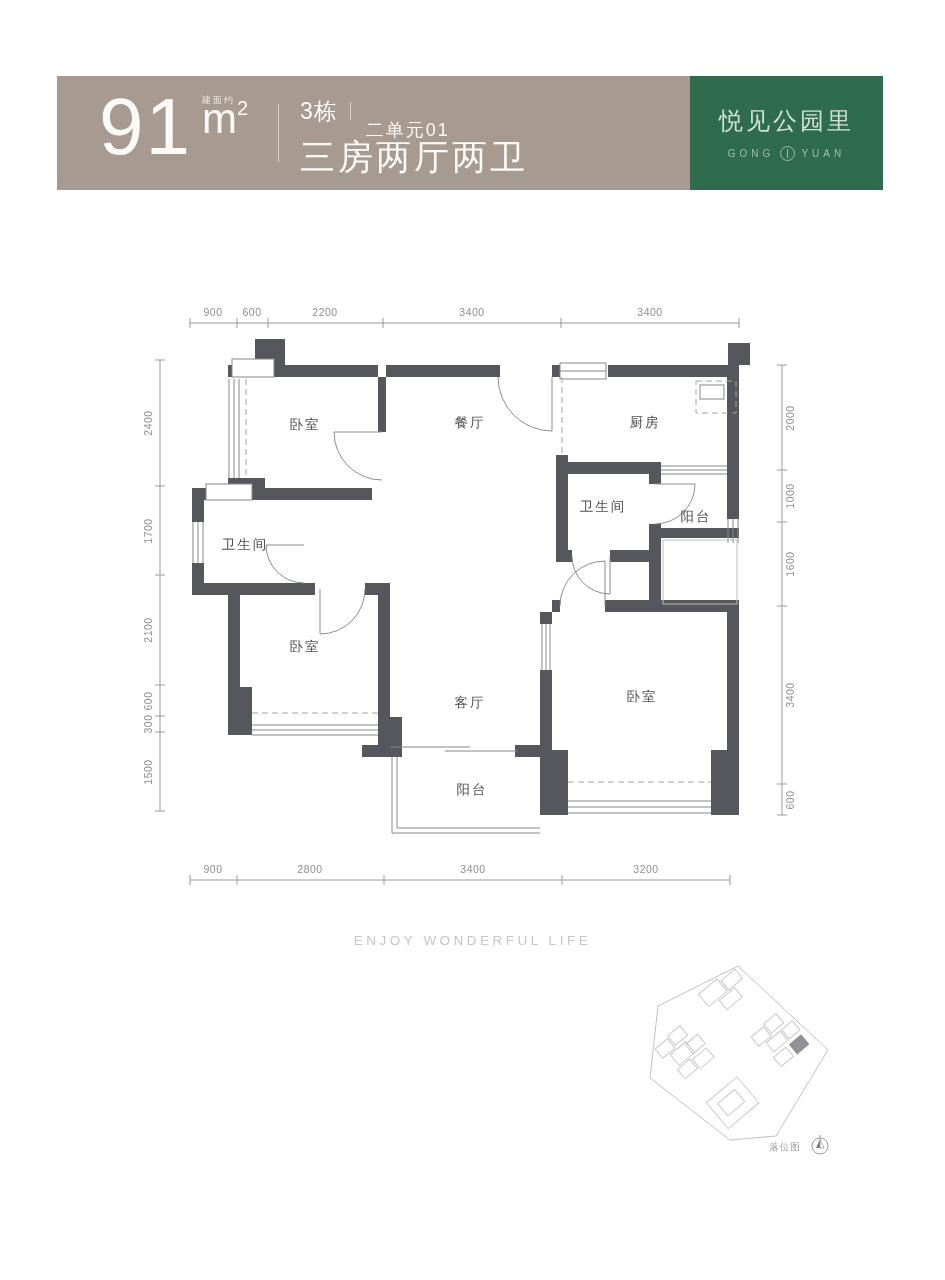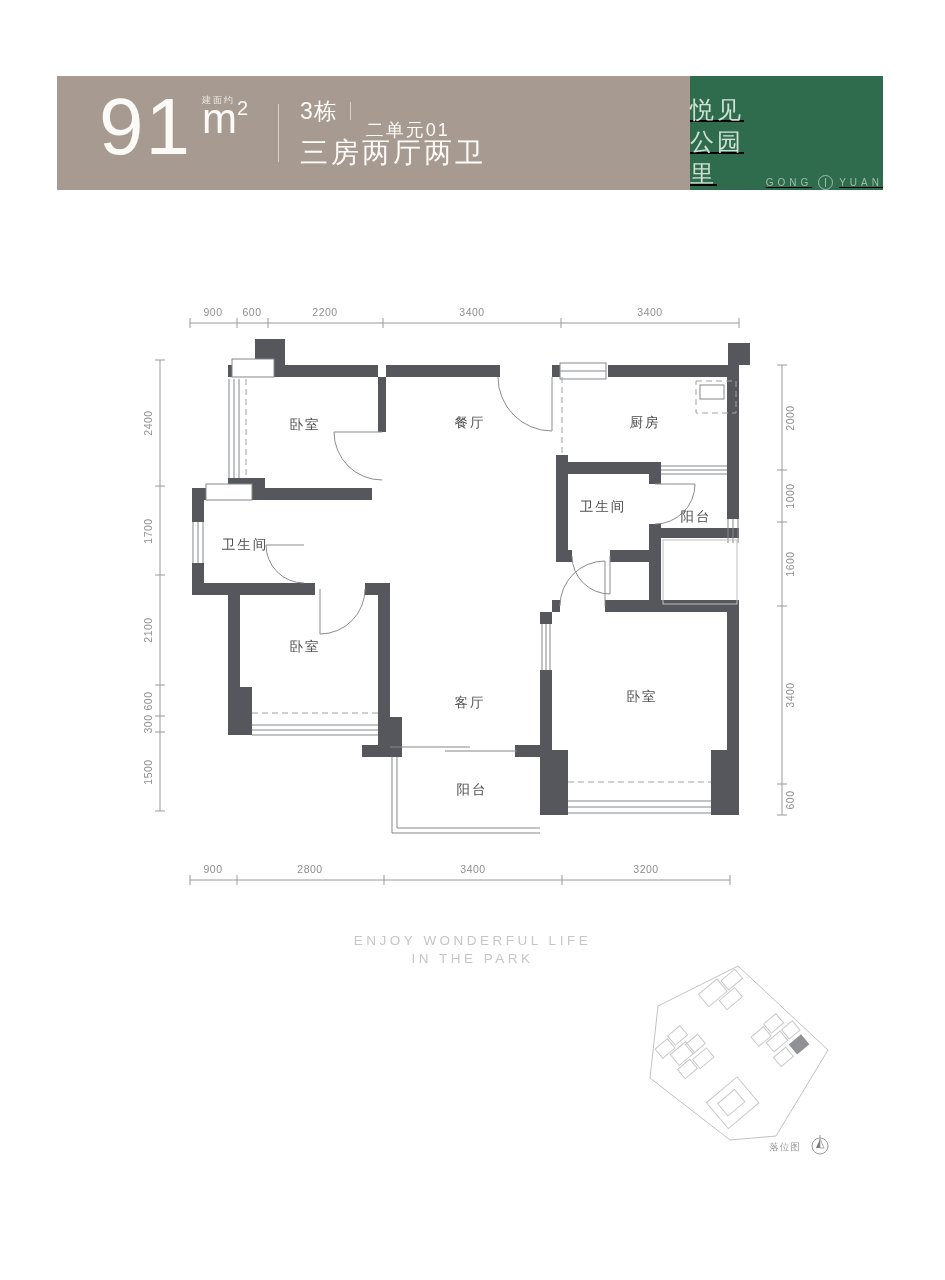--- a/index.html
+++ b/index.html
@@ -1,34 +1,34 @@
 <!DOCTYPE html>
 <html><head>
 <meta charset="utf-8">
 <style>
   html,body{margin:0;padding:0;background:#ffffff;}
   .page{position:relative;width:945px;height:1280px;background:#fff;overflow:hidden;
         font-family:"Liberation Sans", sans-serif;}
   
   .band{position:absolute;left:57px;top:76px;width:633px;height:114px;background:#a79a91;}
   .brandbox{position:absolute;left:690px;top:76px;width:193px;height:114px;background:#2f6b4d;
-            display:flex;flex-direction:row;align-items:flex-end;justify-content:center;text-decoration:underline;}
+            display:flex;flex-direction:column;align-items:center;justify-content:center;}
   .area-group{position:absolute;left:42px;top:12px;display:flex;color:#fbfaf7;}
   .area-num{font-size:80px;line-height:78px;font-weight:200;letter-spacing:2px;}
   .area-unit-wrap{position:relative;margin-left:10px;padding-bottom:6px;}
   .area-prefix{position:absolute;top:6px;left:0;font-size:9px;letter-spacing:2px;color:#efe9e4;}
   .area-unit{font-size:42px;line-height:40px;font-weight:300;}
   .area-sup{font-size:20px;vertical-align:18px;font-weight:300;}
   .hdr-divider{position:absolute;left:221px;top:28px;width:1px;height:58px;background:#d8d0ca;}
   .hdr-right{position:absolute;left:243px;top:22px;color:#fbfaf7;}
   .hdr-line1{display:flex;align-items:center;height:26px;}
   .hdr-building{font-size:23px;letter-spacing:1px;}
   .hdr-sep{width:1px;height:18px;background:#d8d0ca;margin:0 12px;}
   .hdr-unit{font-size:18px;letter-spacing:2px;border:1px solid rgba(255,255,255,.0);padding:1px 2px;margin-top:38px;}
-  .hdr-layout{margin-top:10px;font-size:28px;letter-spacing:3px;font-weight:300;}
+  .hdr-layout{margin-top:10px;font-size:35px;letter-spacing:3px;font-weight:300;}
   .brand-name{color:#cfe0d4;font-size:24px;letter-spacing:3px;font-weight:400;}
   .brand-en{margin-top:9px;display:flex;align-items:center;color:#9dbfaa;font-size:10px;letter-spacing:4px;}
   .brand-ring{width:13px;height:13px;border:1px solid #9dbfaa;border-radius:50%;margin:0 6px;position:relative;}
   .brand-ring::after{content:"";position:absolute;left:6px;top:2px;width:1px;height:9px;background:#9dbfaa;}
   
   .plan-wrap{position:absolute;left:140px;top:295px;width:660px;height:600px;}
   svg text{font-family:"Liberation Sans", sans-serif;}
   .dimtxt{font-size:10.5px;fill:#8e8e8e;letter-spacing:.5px;}
   .roomtxt{font-size:13.5px;fill:#4e4e4e;letter-spacing:2px;}
   
@@ -242,21 +242,20 @@
       <text class="roomtxt" x="165" y="356">卧室</text>
       <text class="roomtxt" x="330" y="412">客厅</text>
       <text class="roomtxt" x="332" y="499">阳台</text>
       <text class="roomtxt" x="502" y="406">卧室</text>
     </g>
   </svg>
   </div>
 
   <div class="slogan">
     <div>ENJOY WONDERFUL LIFE</div>
-    <div>IN THE PARK</div>
   </div>
 
   <div class="sitemap-wrap">
   <svg width="250" height="230" viewBox="0 0 250 230">
     <polygon points="118,16 208,100 156,186 110,190 30,128 38,56" fill="none" stroke="#c2c2c2" stroke-width="1"></polygon>
     <g fill="none" stroke="#c8c8c8" stroke-width="1" transform="rotate(-40 100 42)">
       <rect x="82" y="30" width="24" height="16"></rect>
           <rect x="108" y="34" width="18" height="12"></rect>
           <rect x="94" y="48" width="20" height="12"></rect>
     </g>

